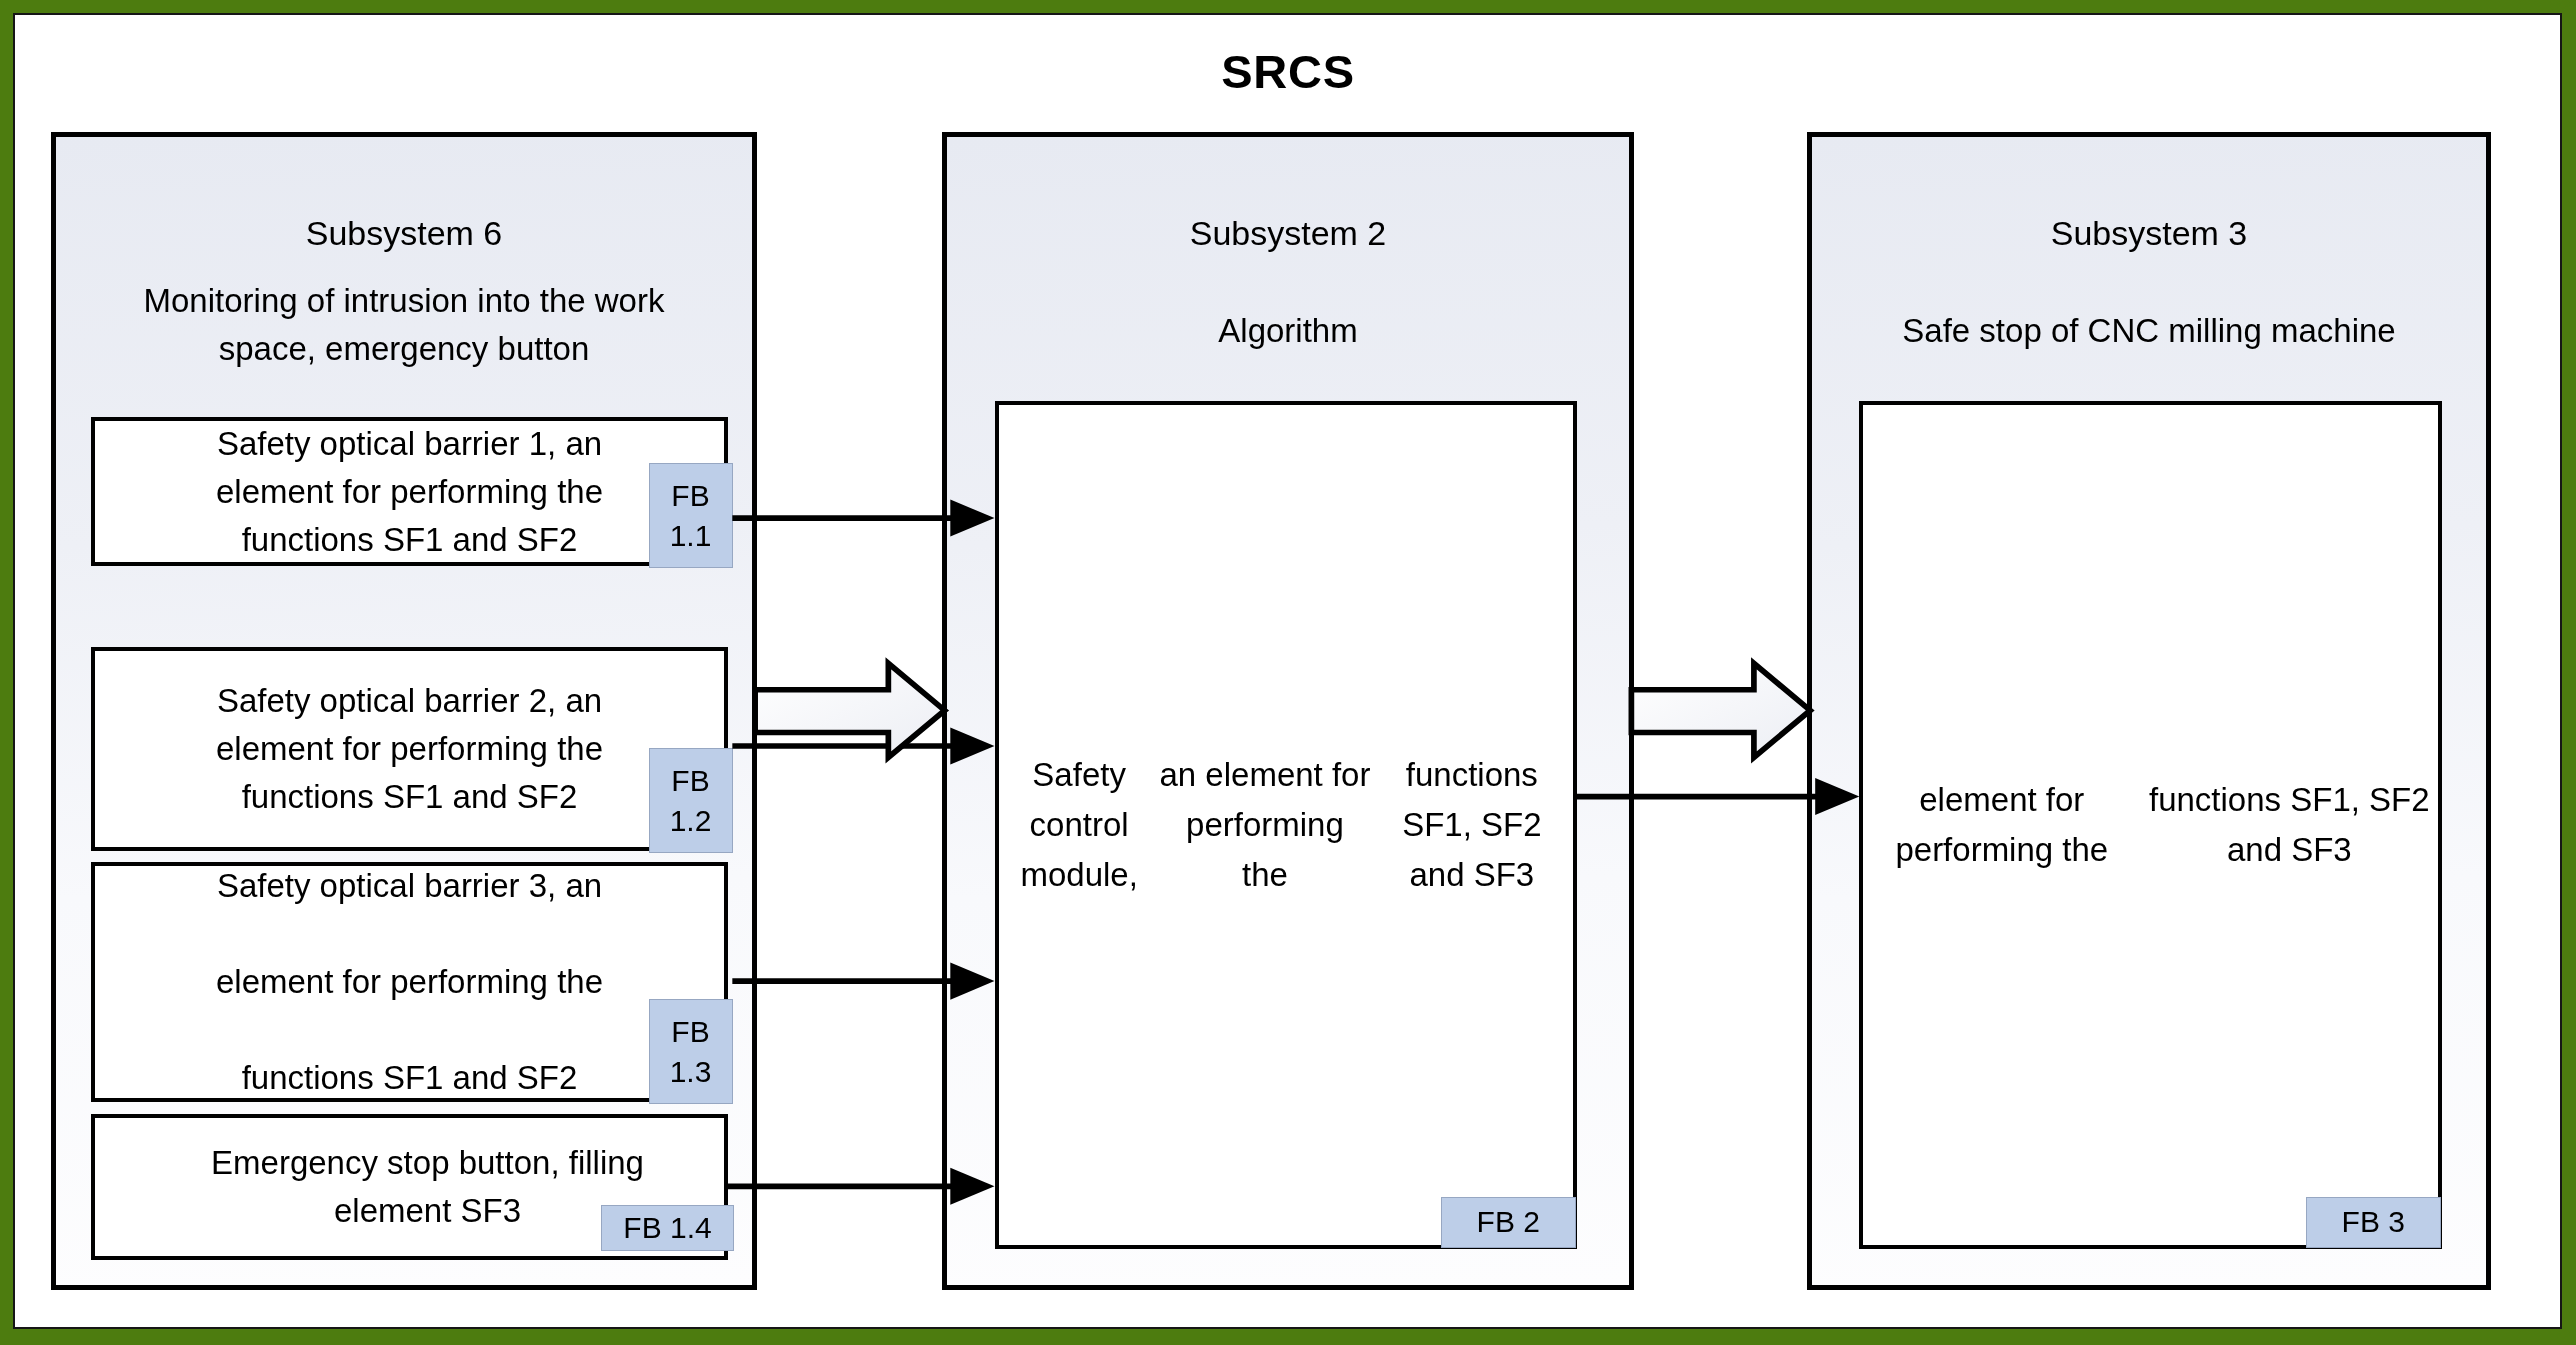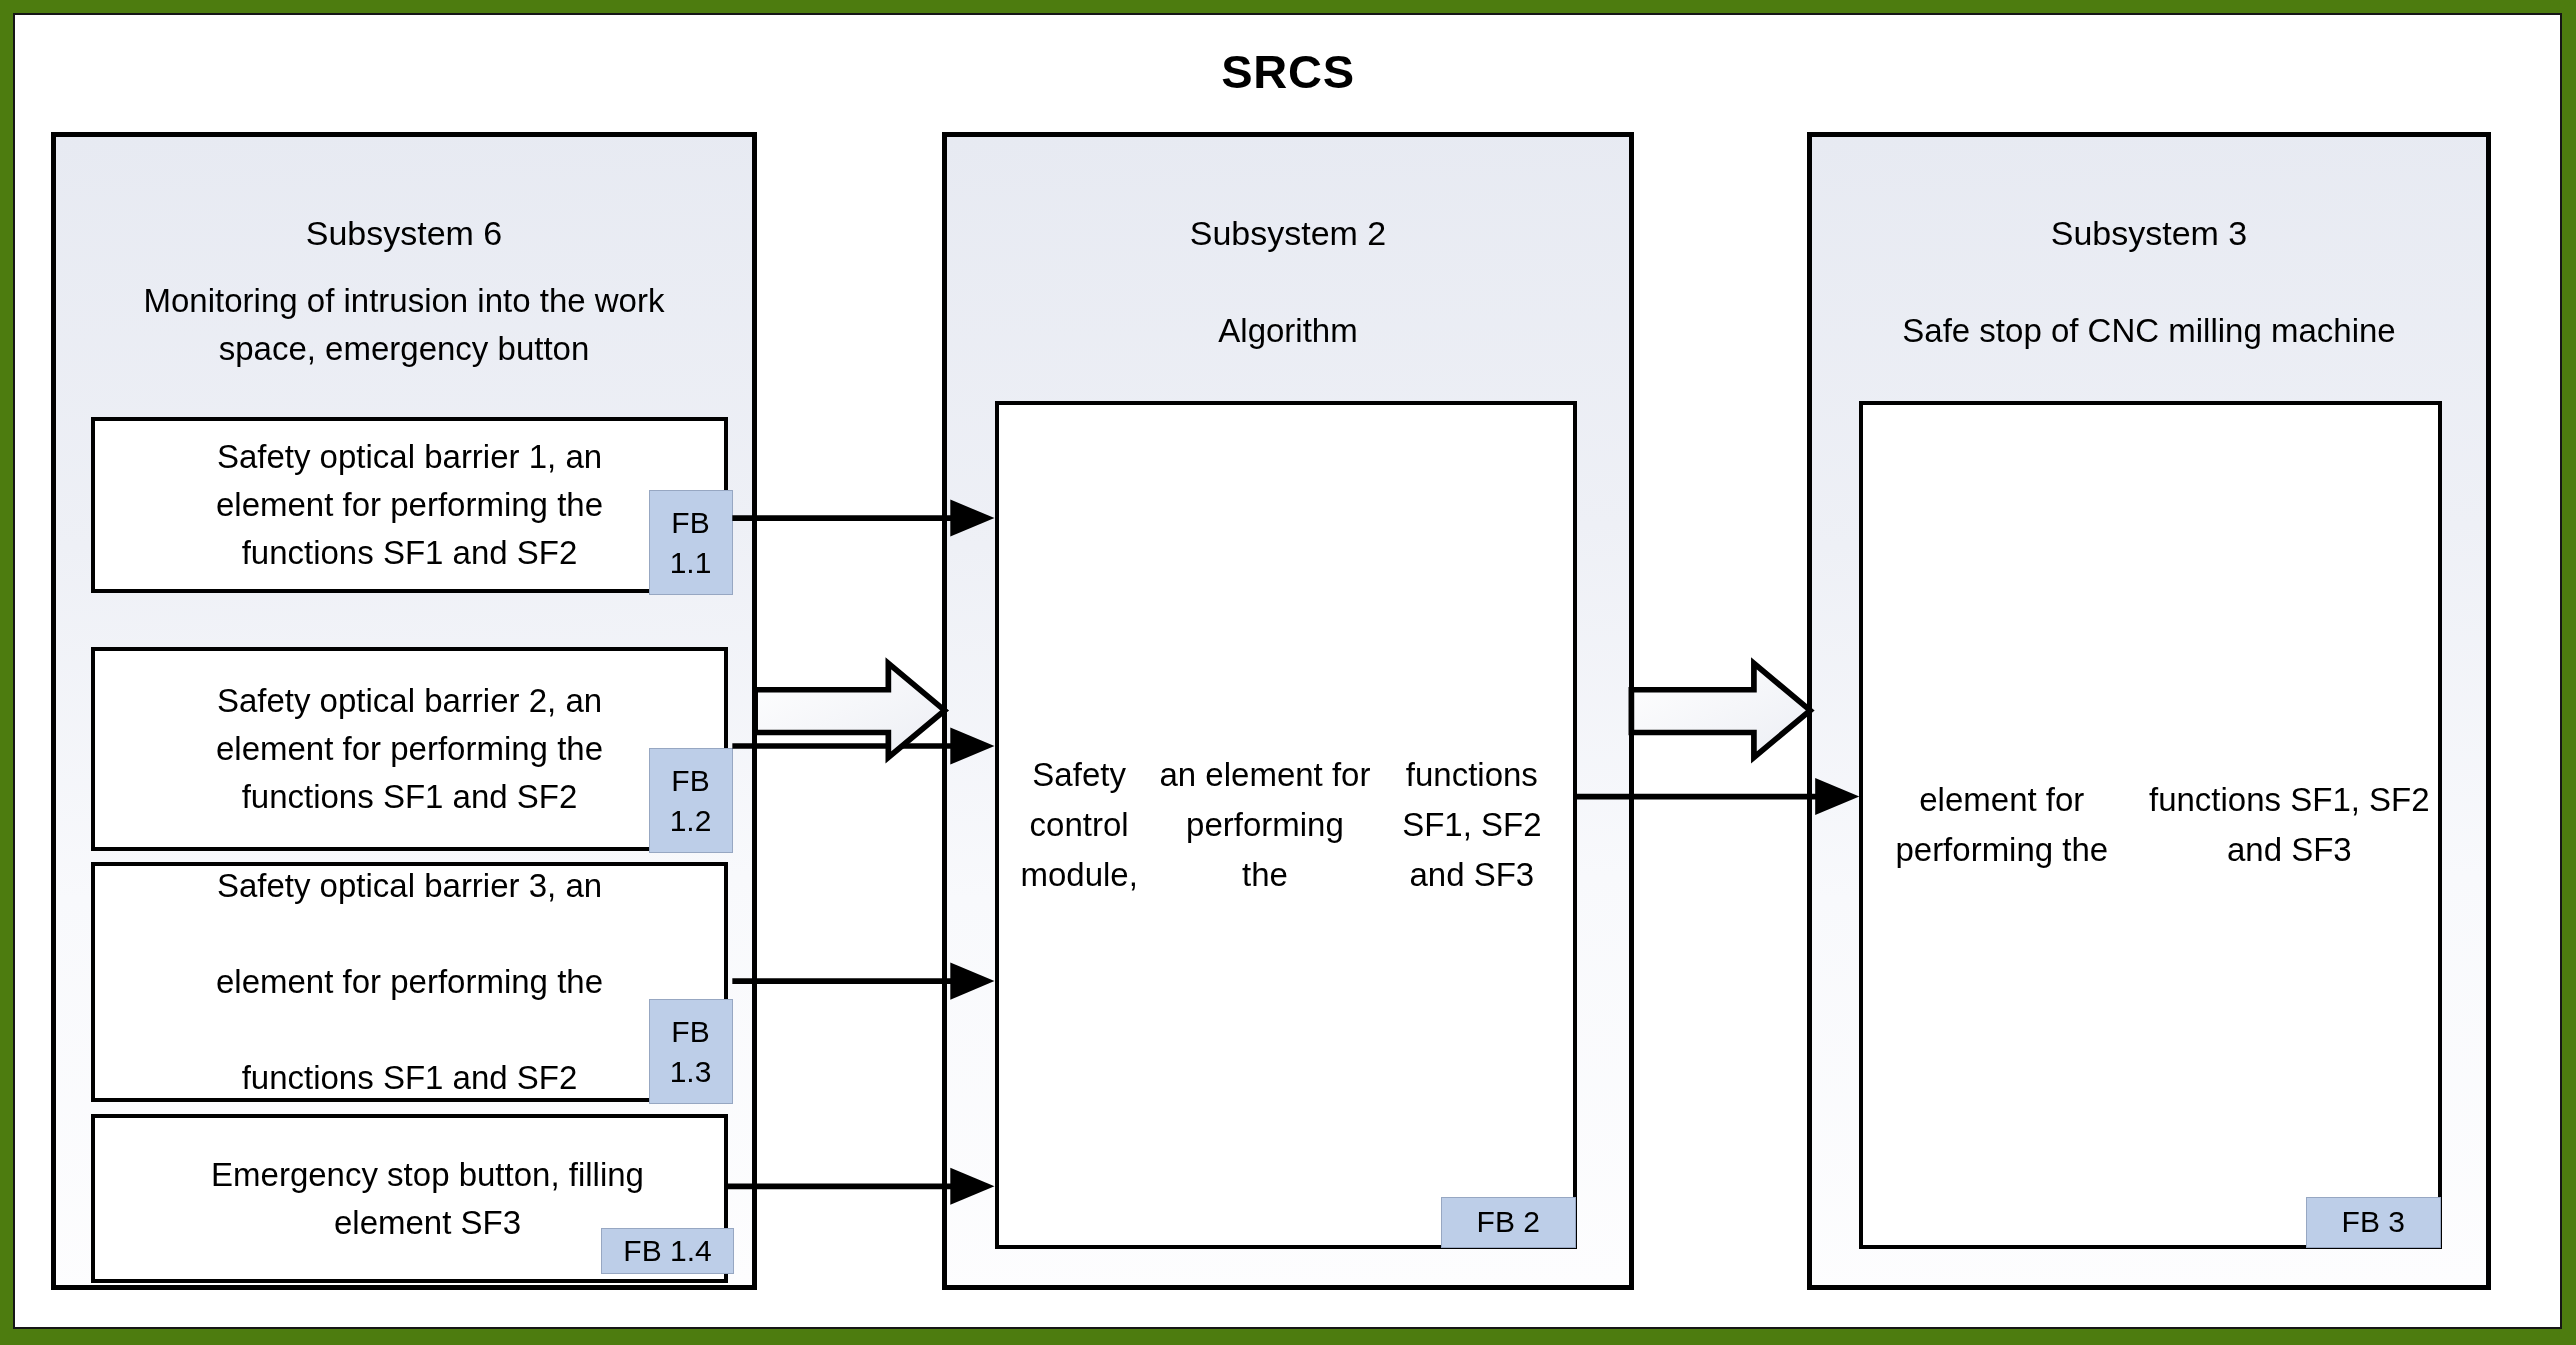--- a/index.html
+++ b/index.html
@@ -71,24 +71,24 @@
     box-sizing: border-box;
     background: #ffffff;
     display: flex;
     flex-direction: column;
     justify-content: center;
     align-items: center;
     text-align: center;
     font-size: 33px;
     line-height: 48px;
   }
-  .b1 { top: 280px;  height: 176px; }
+  .b1 { top: 280px;  height: 149px; }
   .b2 { top: 510px;  height: 204px; }
   .b3 { top: 725px; height: 240px; gap: 48px; }
-  .b4 { top: 977px; height: 169px; padding-left: 36px; }
+  .b4 { top: 977px; height: 146px; padding-left: 36px; }
   .mbox {
     position: absolute;
     border: 4.3px solid #000000;
     box-sizing: border-box;
     background: #ffffff;
     display: flex;
     justify-content: center;
     align-items: center;
     text-align: center;
     font-size: 33px;

